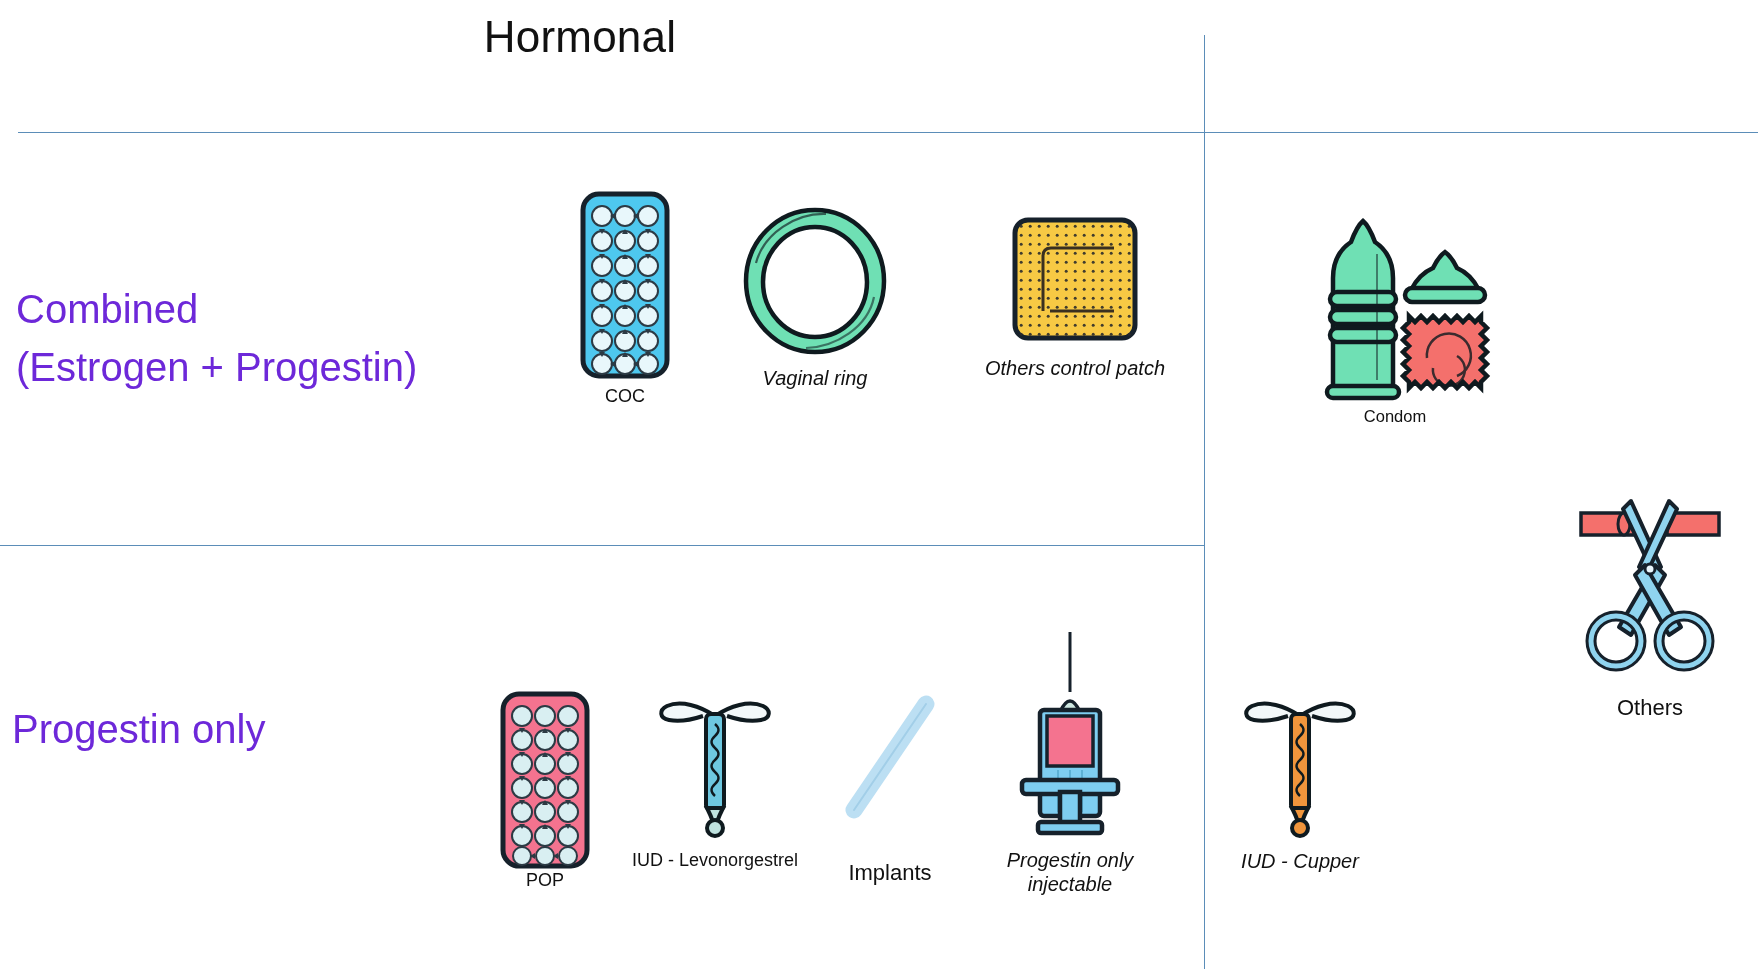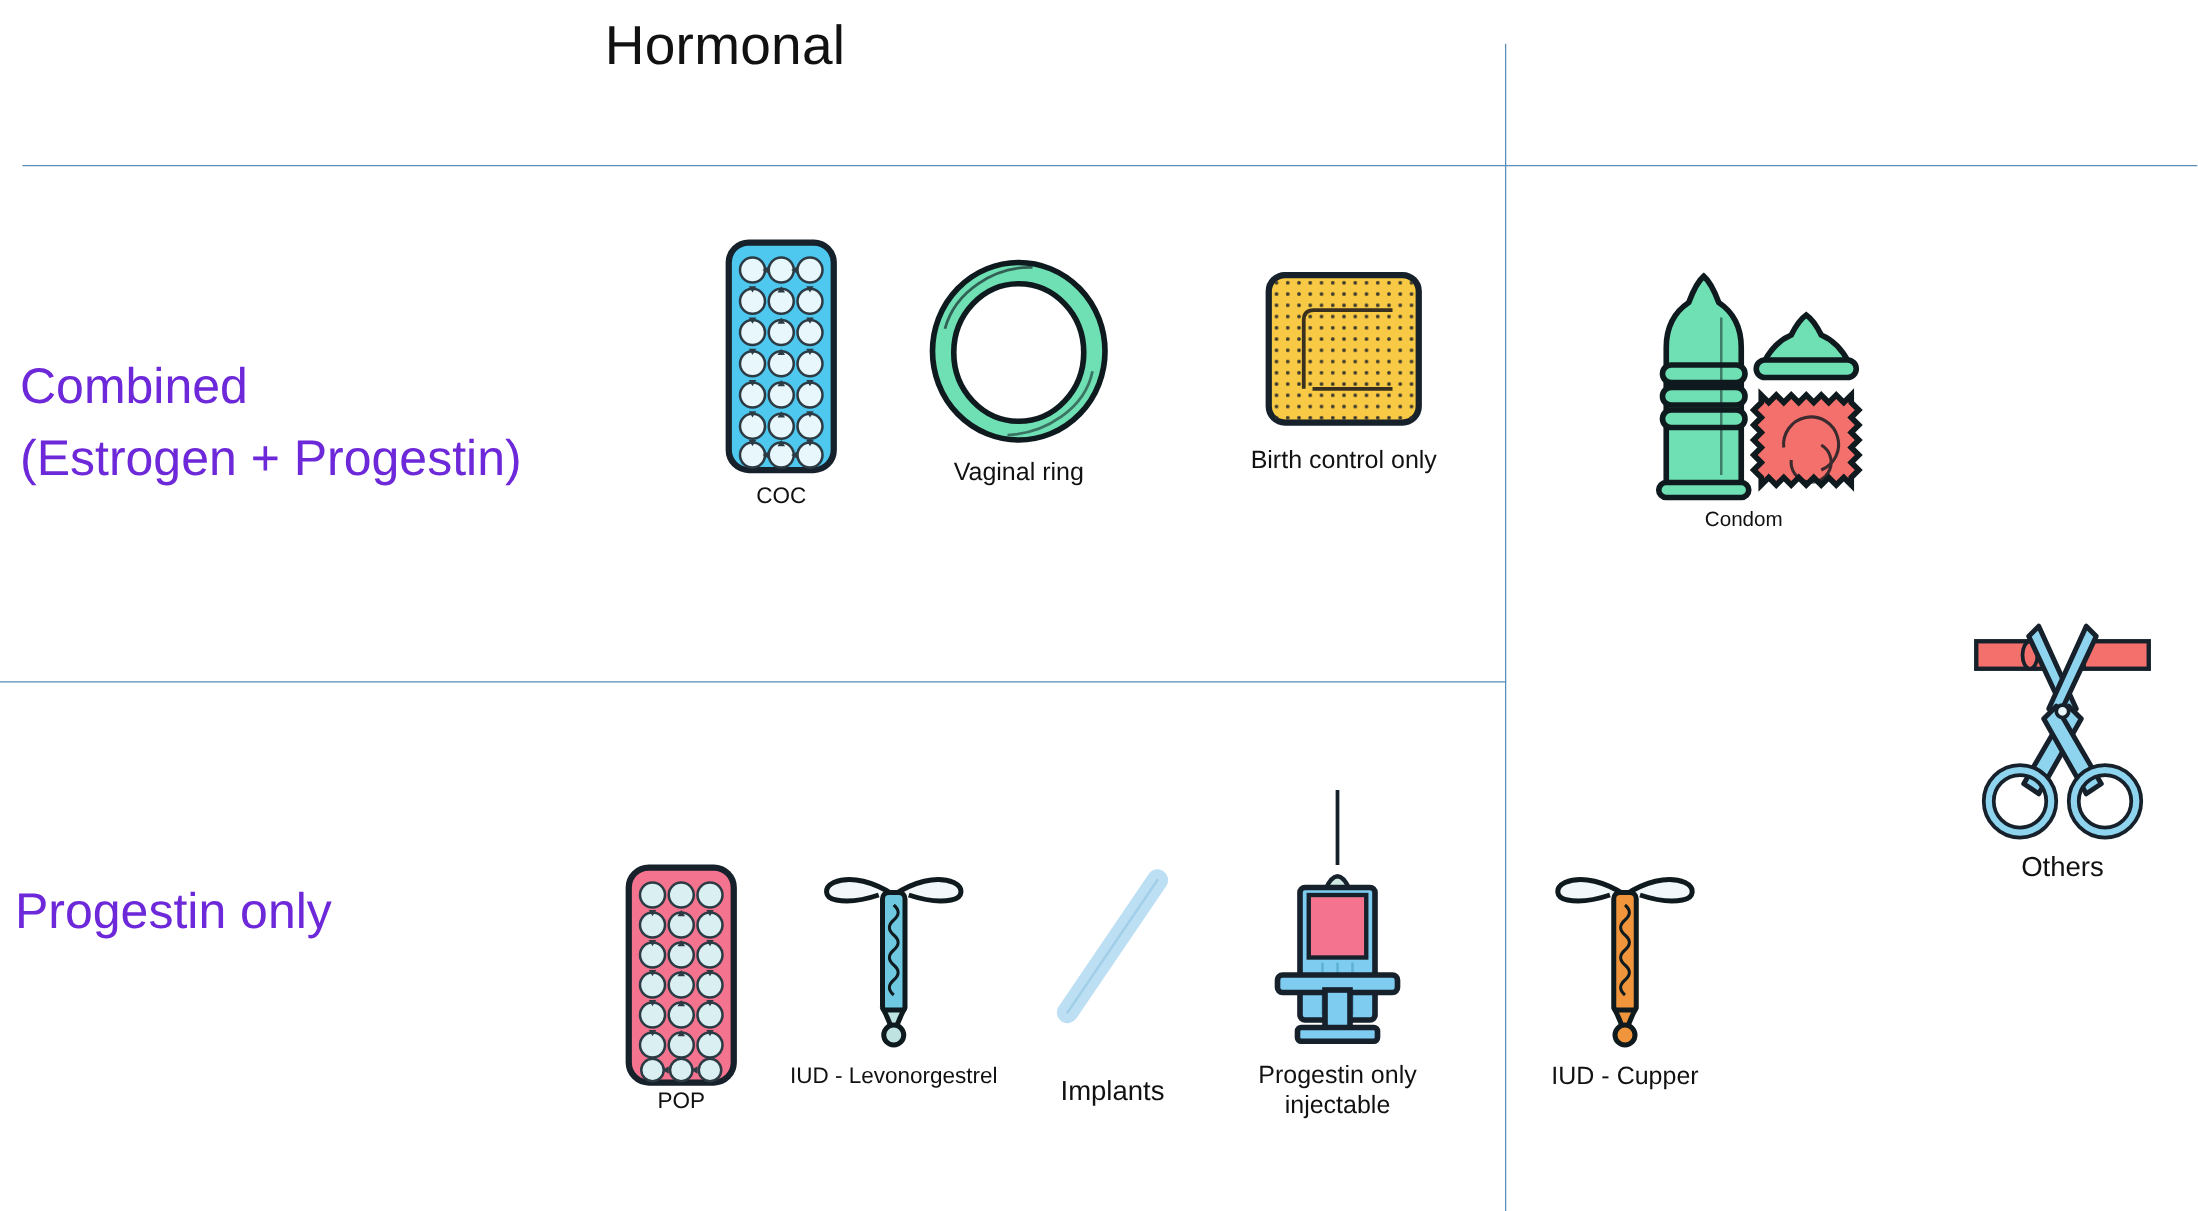--- a/index.html
+++ b/index.html
@@ -27,21 +27,21 @@
   
   .item{position:absolute;display:flex;flex-direction:column;
         align-items:center;justify-content:flex-start;}
   .item-art{display:flex;align-items:center;justify-content:center;}
   .item-label{
     text-align:center;color:#111;line-height:1.18;
     font-size:18px;margin-top:6px;white-space:pre-line;
   }
   .lbl-16{font-size:16.5px;}
   .lbl-18{font-size:18px;}
-  .lbl-20{font-size:20px;}
+  .lbl-20{font-size:20px;font-style:italic;}
   .lbl-22{font-size:22px;}
 
   svg{display:block;overflow:visible;}
 </style>
 </head>
 <body>
 
 <div id="stage">
 
   <div class="hline" style="left:18px;top:132px;width:1740px;"></div>
@@ -135,21 +135,21 @@
           <pattern id="dots" width="9" height="9" patternUnits="userSpaceOnUse">
             <circle cx="2.2" cy="2.2" r="1.5" fill="#2b2b2b"></circle>
           </pattern>
         </defs>
         <rect x="5" y="5" width="120" height="118" rx="13" ry="13" fill="#f7c944" stroke="#16212b" stroke-width="5"></rect>
         <rect x="5" y="5" width="120" height="118" rx="13" ry="13" fill="url(#dots)" opacity=".9"></rect>
         <path d="M33 96 L33 41 Q33 33 41 33 L104 33" fill="none" stroke="#3a3020" stroke-width="3"></path>
         <path d="M40 96 L104 96" fill="none" stroke="#3a3020" stroke-width="3"></path>
       </svg>
     </div>
-    <div class="item-label lbl-20" style="margin-top:14px;">Birth control only</div>
+    <div class="item-label lbl-20" style="margin-top:14px;">Others control patch</div>
   </div>
 
   <div class="item" style="left:1290px;top:218px;width:210px;">
     <div class="item-art">
       <svg width="192" height="185" viewBox="0 0 192 185">
 
         <g stroke="#0f1a1f" stroke-width="4.5" fill="#6fe0b4">
           <path d="M34 172 L34 60 Q34 36 52 24 Q58 8 64 3 Q70 8 76 24 Q94 36 94 60 L94 172 Z"></path>
           <rect x="28" y="168" width="72" height="12" rx="6"></rect>
           <rect x="31" y="74" width="66" height="14" rx="7"></rect>
@@ -310,16 +310,16 @@
         <path d="M70 70 L106 132 L94 140 L60 80 Z" fill="#8fd4ef" stroke="#16212b" stroke-width="4" stroke-linejoin="round"></path>
 
         <circle cx="75" cy="74" r="5" fill="#e9f6fc" stroke="#16212b" stroke-width="3"></circle>
 
         <circle cx="41" cy="146" r="25" fill="none" stroke="#16212b" stroke-width="11"></circle>
         <circle cx="41" cy="146" r="25" fill="none" stroke="#8fd4ef" stroke-width="5"></circle>
         <circle cx="109" cy="146" r="25" fill="none" stroke="#16212b" stroke-width="11"></circle>
         <circle cx="109" cy="146" r="25" fill="none" stroke="#8fd4ef" stroke-width="5"></circle>
       </svg>
     </div>
-    <div class="item-label lbl-22" style="margin-top:6px;">Others</div>
+    <div class="item-label lbl-22" style="margin-top:20px;">Others</div>
   </div>
 
 </div>
 
 </body></html>

